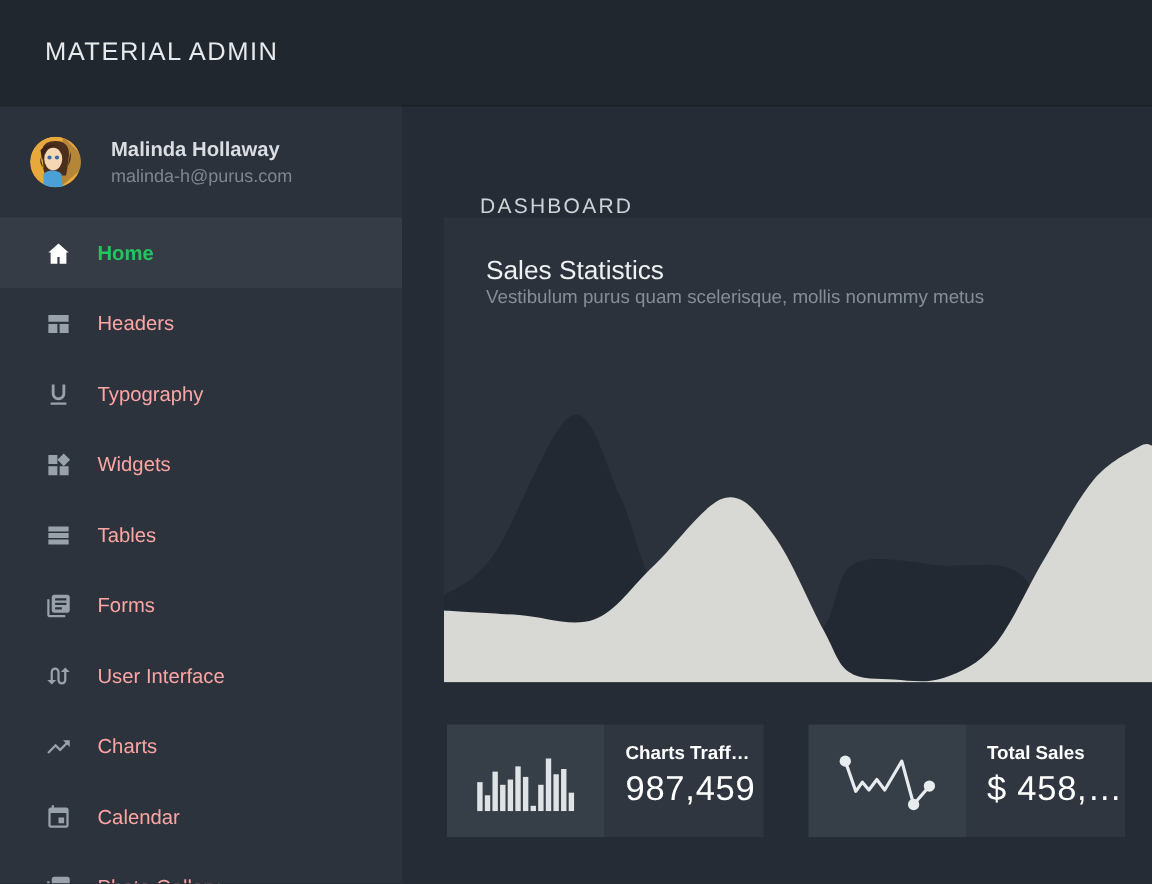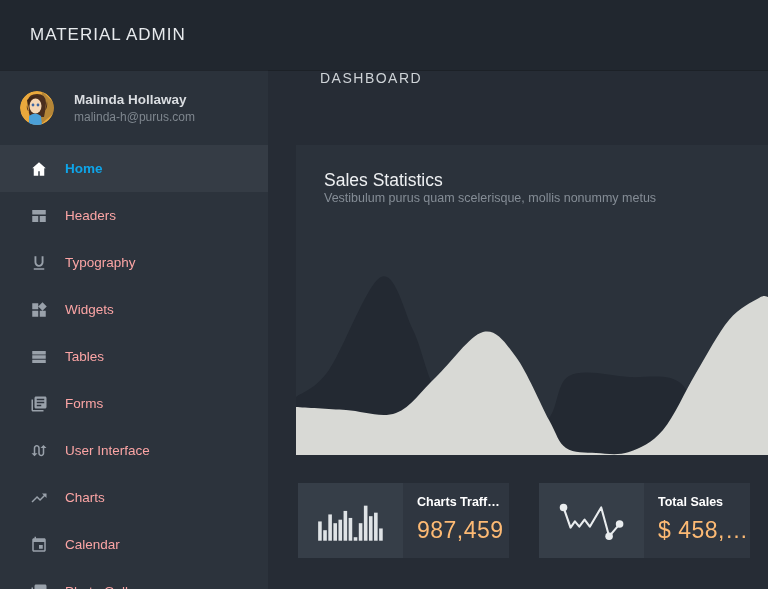--- a/index.html
+++ b/index.html
@@ -38,48 +38,48 @@
   .profile-name { font-size:13.5px; font-weight:bold; color:#dadde1; }
   .profile-email { font-size:12px; color:#7e868e; margin-top:3px; }
 
   .menu { list-style:none; }
   .menu-item {
     height:47px; display:flex; align-items:center;
     padding-left:30px; cursor:pointer;
     color:#fca5a5; font-size:13.5px;
   }
   .menu-item .mi { width:18px; height:18px; margin-right:17px; flex:0 0 18px; color:#99a1aa; }
-  .menu-item.active { background:#353c45; color:#0ea5e9; font-weight:bold; }
+  .menu-item.active { background:#353c45; color:#22c55e; font-weight:bold; }
   .menu-item.active .mi { color:#ffffff; }
   .mi svg { width:100%; height:100%; display:block; }
 
   
   .content { flex:1; min-width:0; background:#262c35; overflow:hidden; }
-  .page-head { height:75px; display:flex; align-items:flex-start; padding-left:52px; }
+  .page-head { height:75px; display:flex; align-items:flex-end; padding-left:52px; }
   .page-title { font-size:14px; letter-spacing:1.5px; color:#ced3d7; font-weight:normal; }
 
   .sales-card {
     margin-left:28px; height:310px;
     background:#2b323b; position:relative; overflow:hidden;
   }
   .card-head { padding:25px 28px 0; position:relative; z-index:2; }
   .card-title { font-size:17.5px; font-weight:normal; color:#eef0f2; }
   .card-sub { font-size:12.5px; color:#858d96; }
   .main-chart { position:absolute; left:0; bottom:0; width:472px; height:225px; display:block; }
 
   .stat-row { display:flex; gap:30px; margin:28px 0 0 30px; }
   .stat-card { width:211px; height:75px; display:flex; cursor:pointer; flex:0 0 auto; }
   .stat-icon {
     width:105px; flex:0 0 105px; background:#363e48;
     display:flex; align-items:center; justify-content:center;
   }
   .stat-icon svg { width:92px; height:66px; display:block; }
   .stat-body { flex:1; background:#2f3640; padding:12px 0 0 14px; overflow:hidden; }
   .stat-label { font-size:12.5px; font-weight:bold; color:#ffffff; white-space:nowrap; }
-  .stat-value { font-size:23px; font-weight:300; color:#fdba74; margin-top:8px; white-space:nowrap; letter-spacing:.5px; }
+  .stat-value { font-size:23px; font-weight:300; color:#ffffff; margin-top:3px; white-space:nowrap; letter-spacing:.5px; }
 </style>
 </head>
 <body>
 
 <div class="app">
 
   <header class="topbar">
     <span class="topbar-title">MATERIAL ADMIN</span>
   </header>
 

